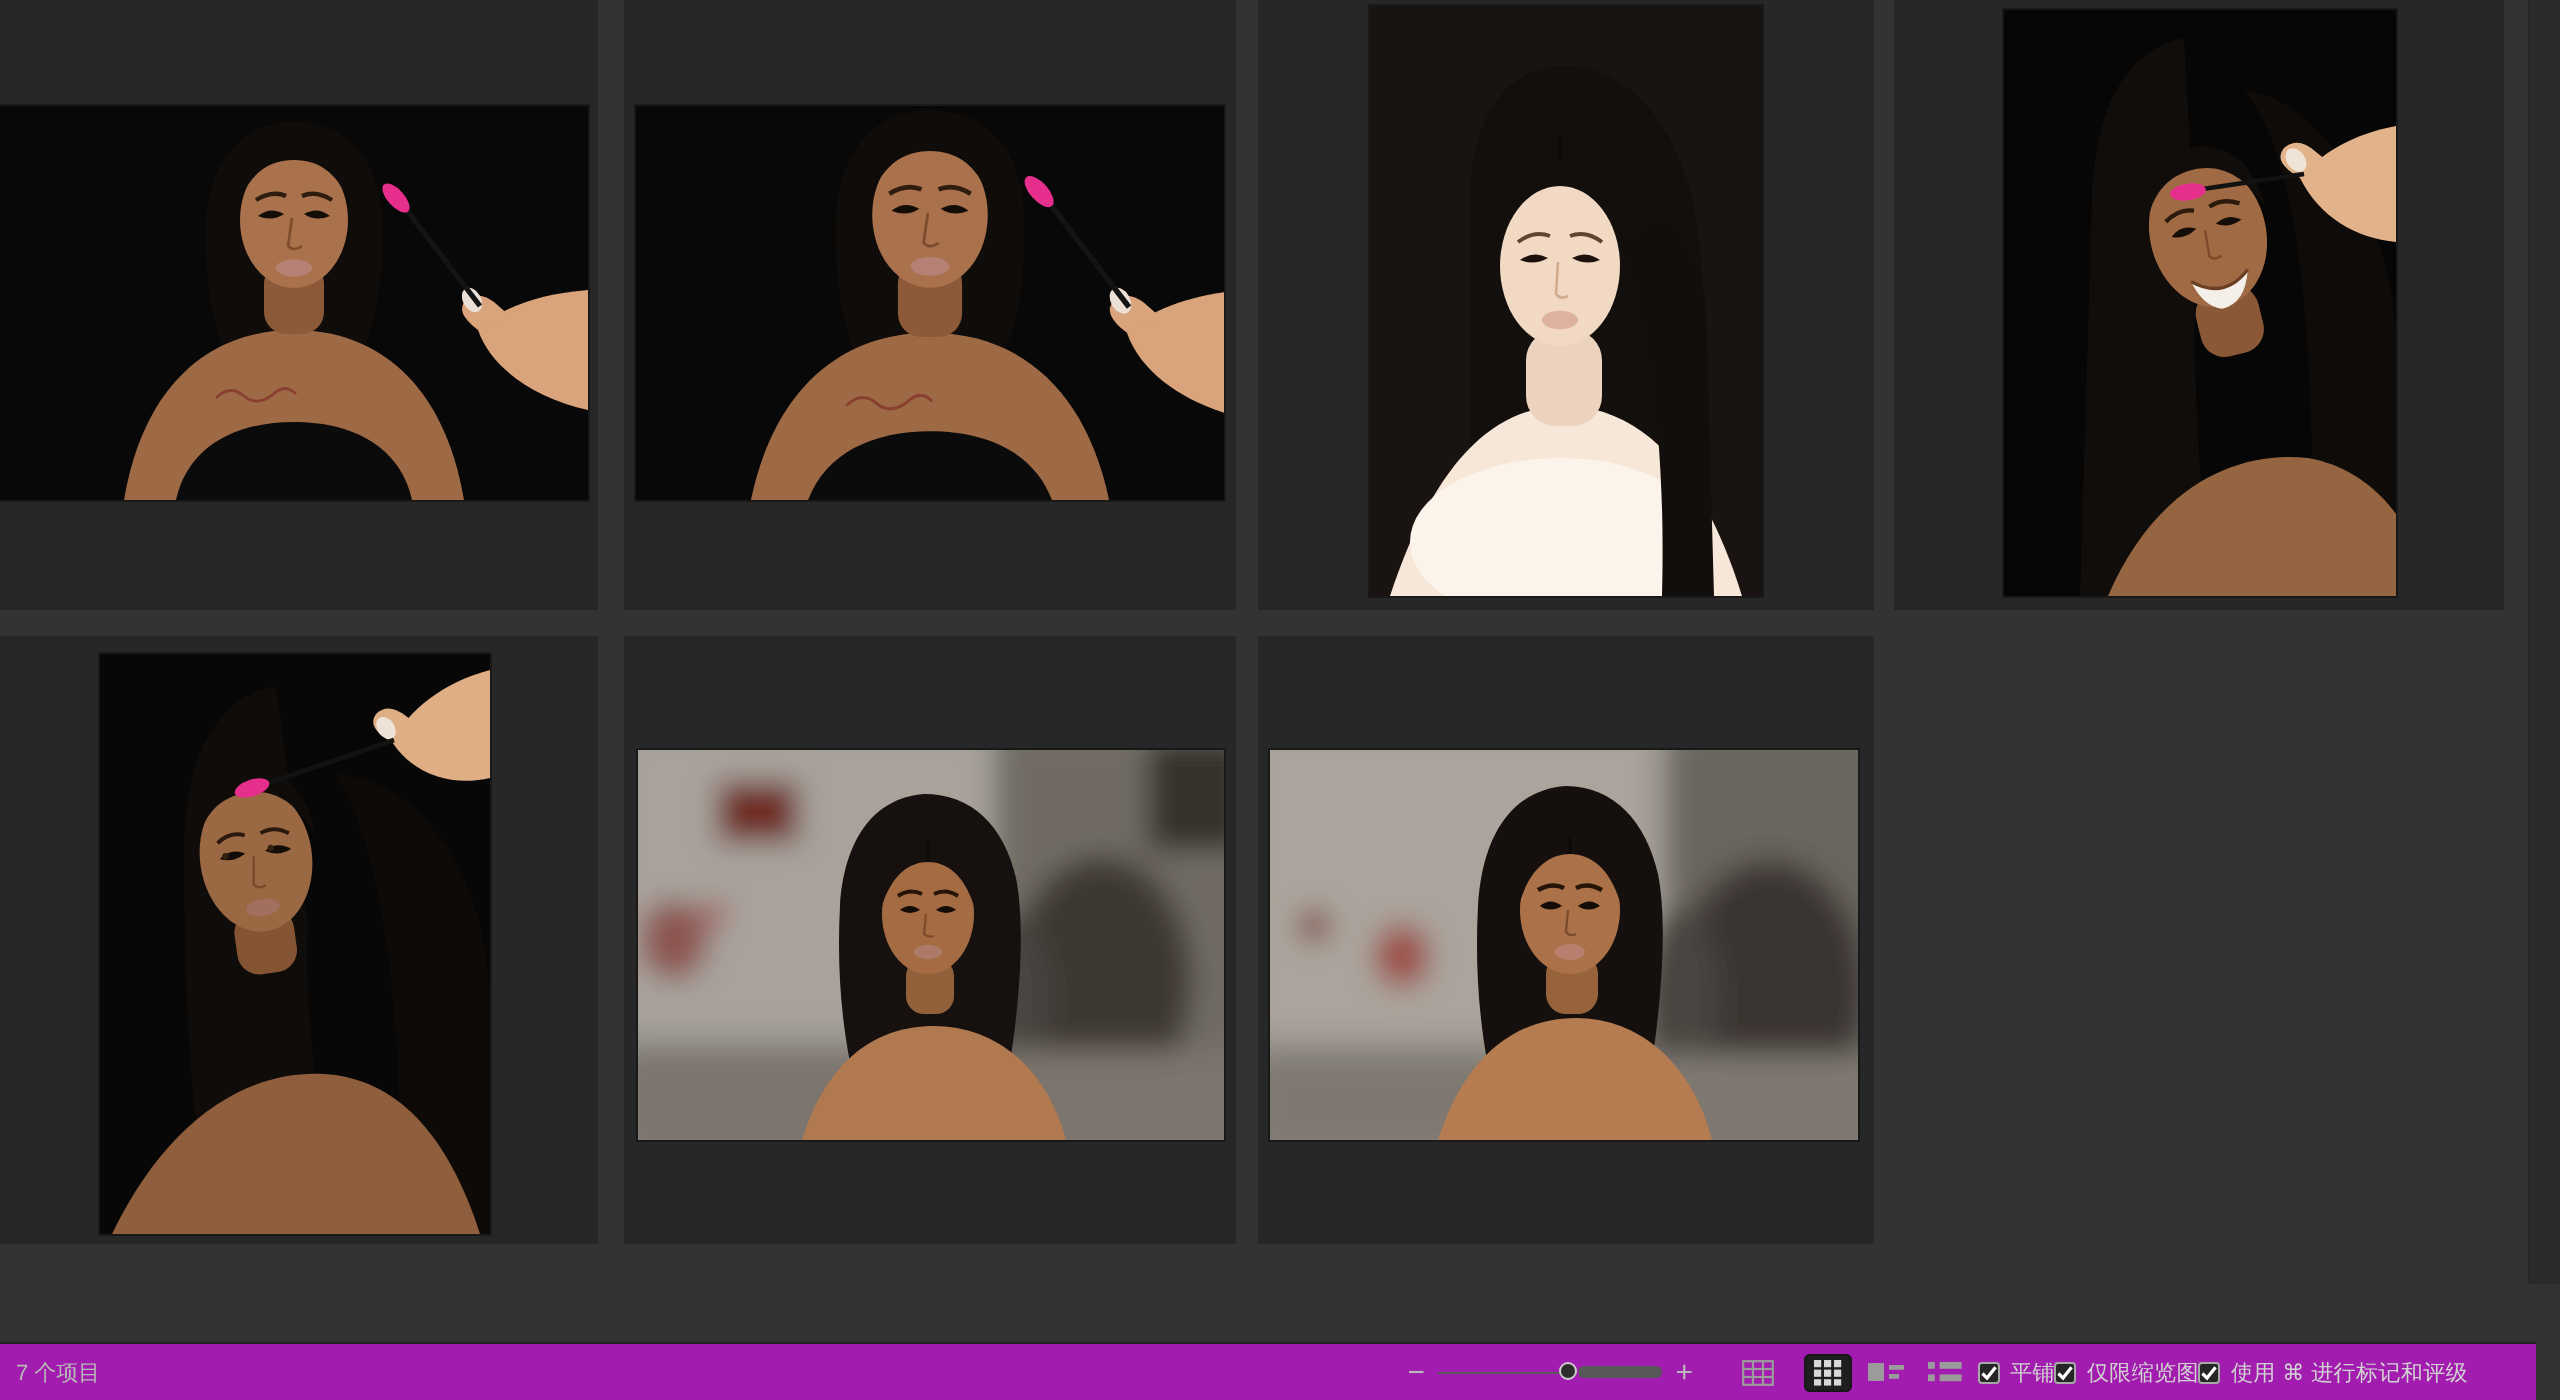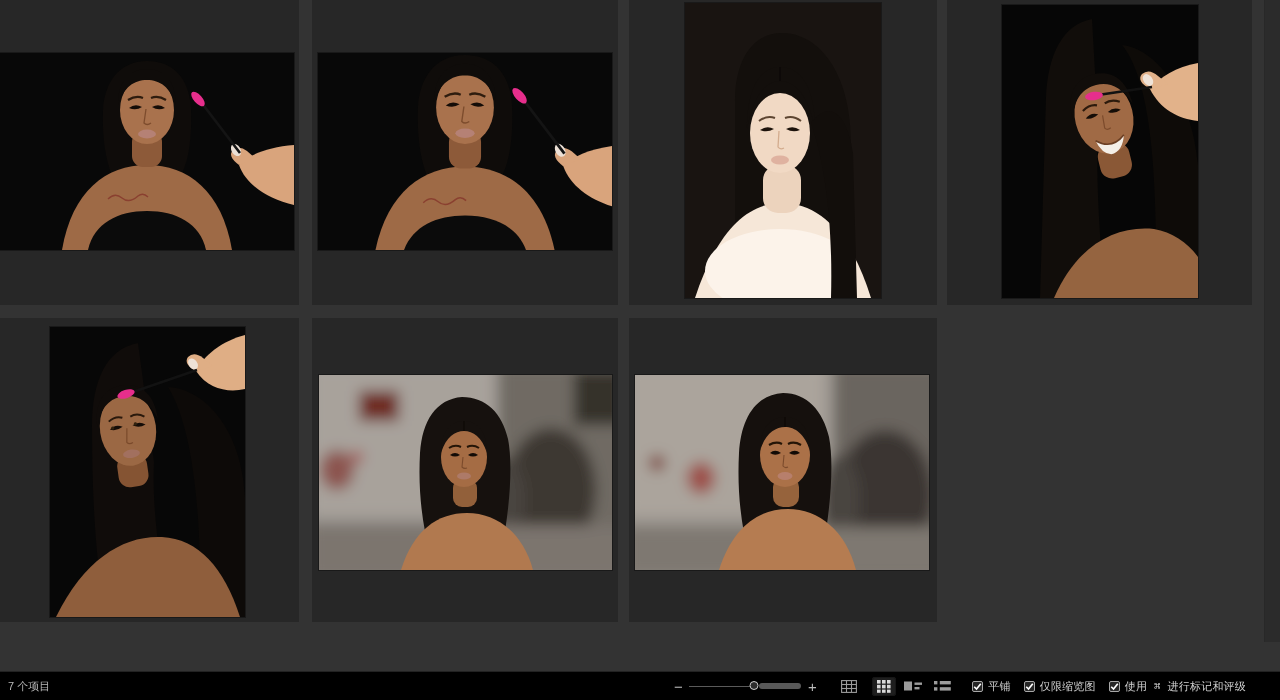--- a/index.html
+++ b/index.html
@@ -18,41 +18,41 @@
   .c1 { left:-6px; width:305px; }
   .c2 { left:312px; width:306px; }
   .c3 { left:629px; width:308px; }
   .c4 { left:947px; width:305px; }
 
   
   .scroll-track { position:absolute; right:0; top:0; width:16px; bottom:29px;
     background:#2b2b2b; border-left:1px solid #282828; }
 
   
-  .statusbar { position:absolute; left:0; right:0; bottom:0; height:29px;
-    background:#000000; border-top:1px solid #222222;
+  .statusbar { position:absolute; left:0; right:12px; bottom:0; height:29px;
+    background:#a21caf; border-top:1px solid #222222;
     display:flex; align-items:center; color:#c4c4c4; font-size:11px; }
   .status-left { padding-left:8px; color:#b8b8b8; white-space:nowrap; }
   .status-right { margin-left:auto; display:flex; align-items:center; padding-right:34px; }
 
   .zoom-out, .zoom-in { color:#b9b9b9; font-size:15px; line-height:1; width:14px; text-align:center; cursor:default; }
   .slider { position:relative; width:112px; height:14px; margin:0 4px; }
   .slider .line { position:absolute; left:0; right:46px; top:6.5px; height:1.5px; background:#5a5a5a; }
   .slider .bar { position:absolute; right:0; width:42px; top:4px; height:6px; border-radius:3px; background:#585858; }
   .slider .knob { position:absolute; left:58%; top:2px; width:9px; height:9px; border-radius:50%;
     border:1.5px solid #cccccc; background:#2d2d2d; transform:translateX(-50%); }
 
   .viewbtns { display:flex; align-items:center; margin-left:18px; }
   .viewbtn { display:flex; align-items:center; justify-content:center;
     width:24px; height:19px; border-radius:3px; margin-right:5px; }
   .viewbtn.first { margin-right:11px; }
   .viewbtn.active { background:#1e1e1e; box-shadow:inset 0 0 0 1px #161616; }
   .viewbtn svg { display:block; }
 
-  .cbgroup { display:flex; align-items:center; margin-left:13px; white-space:nowrap;font-family:Liberation Mono, monospace; }
+  .cbgroup { display:flex; align-items:center; white-space:nowrap; }
   .checkbox { width:11px; height:11px; border:1px solid #a8a8a8; border-radius:2px;
     background:#262626; display:flex; align-items:center; justify-content:center; margin-right:5px; }
   .cblabel { color:#d2d2d2; font-size:11px; letter-spacing:.2px; }
 </style>
 </head>
 <body>
 
 <div class="screen">
   <div class="content">
 

